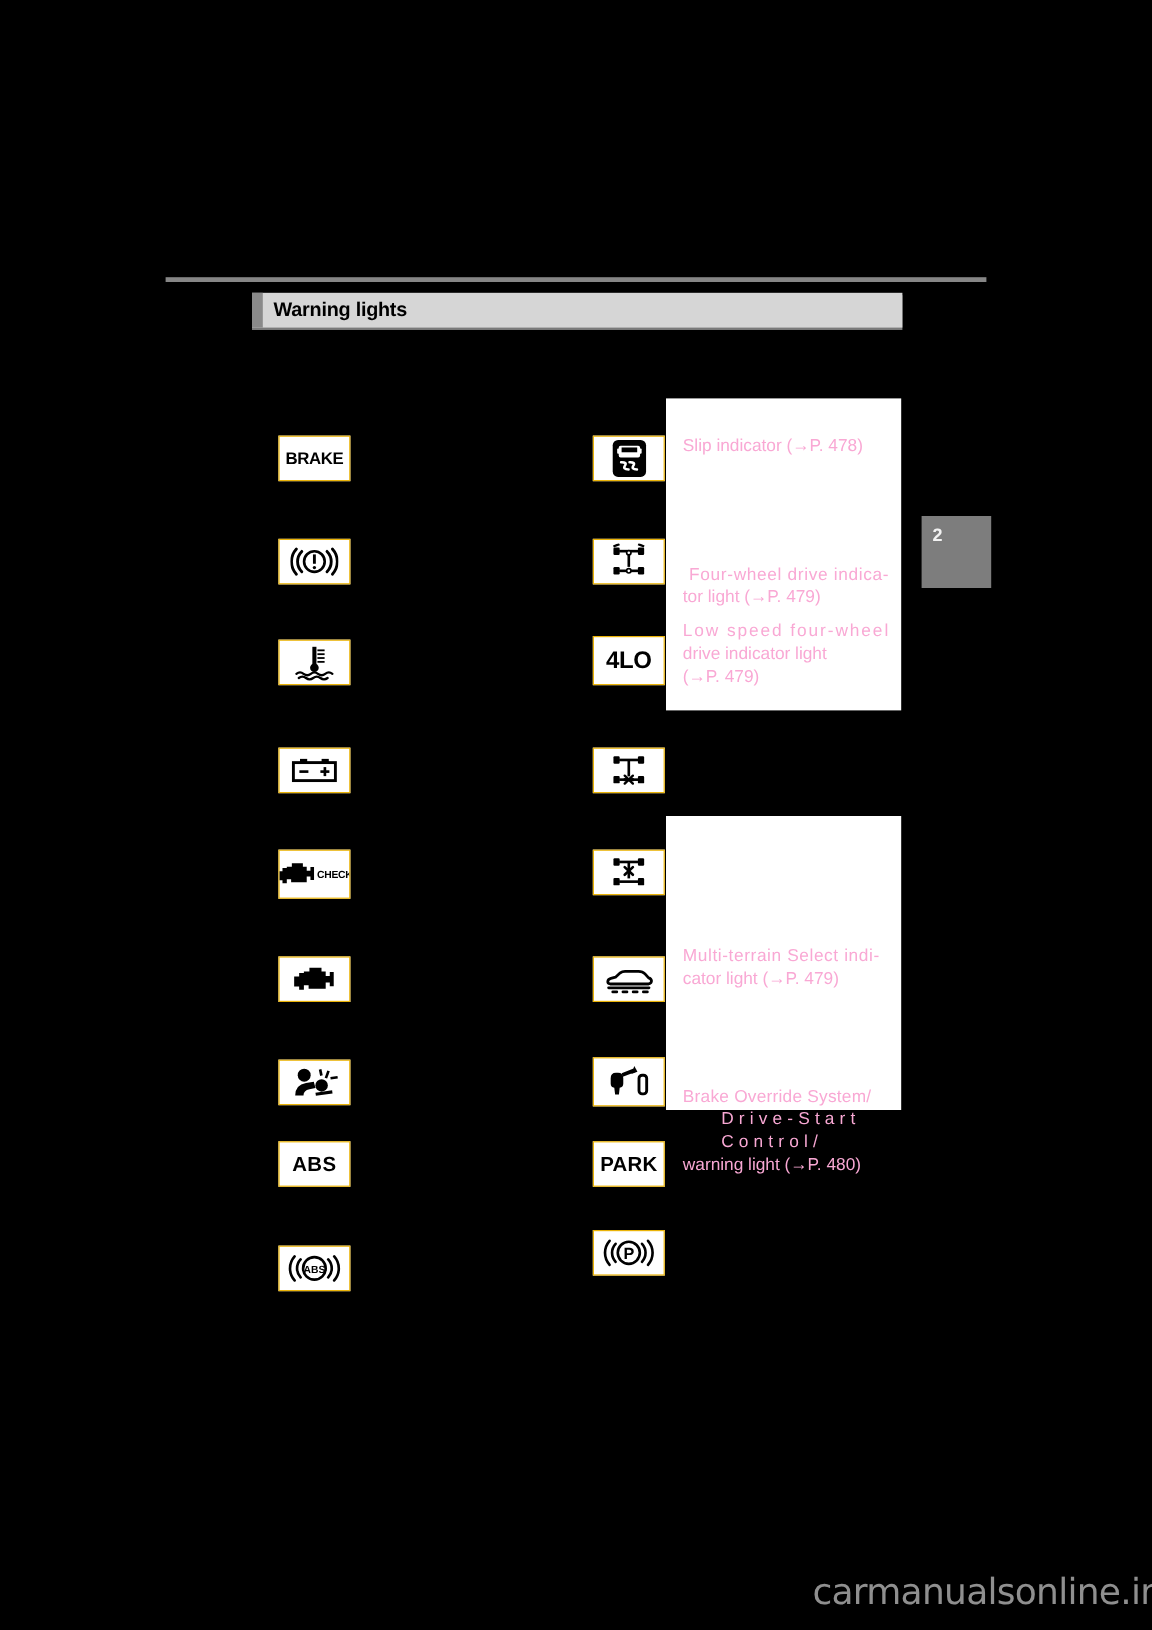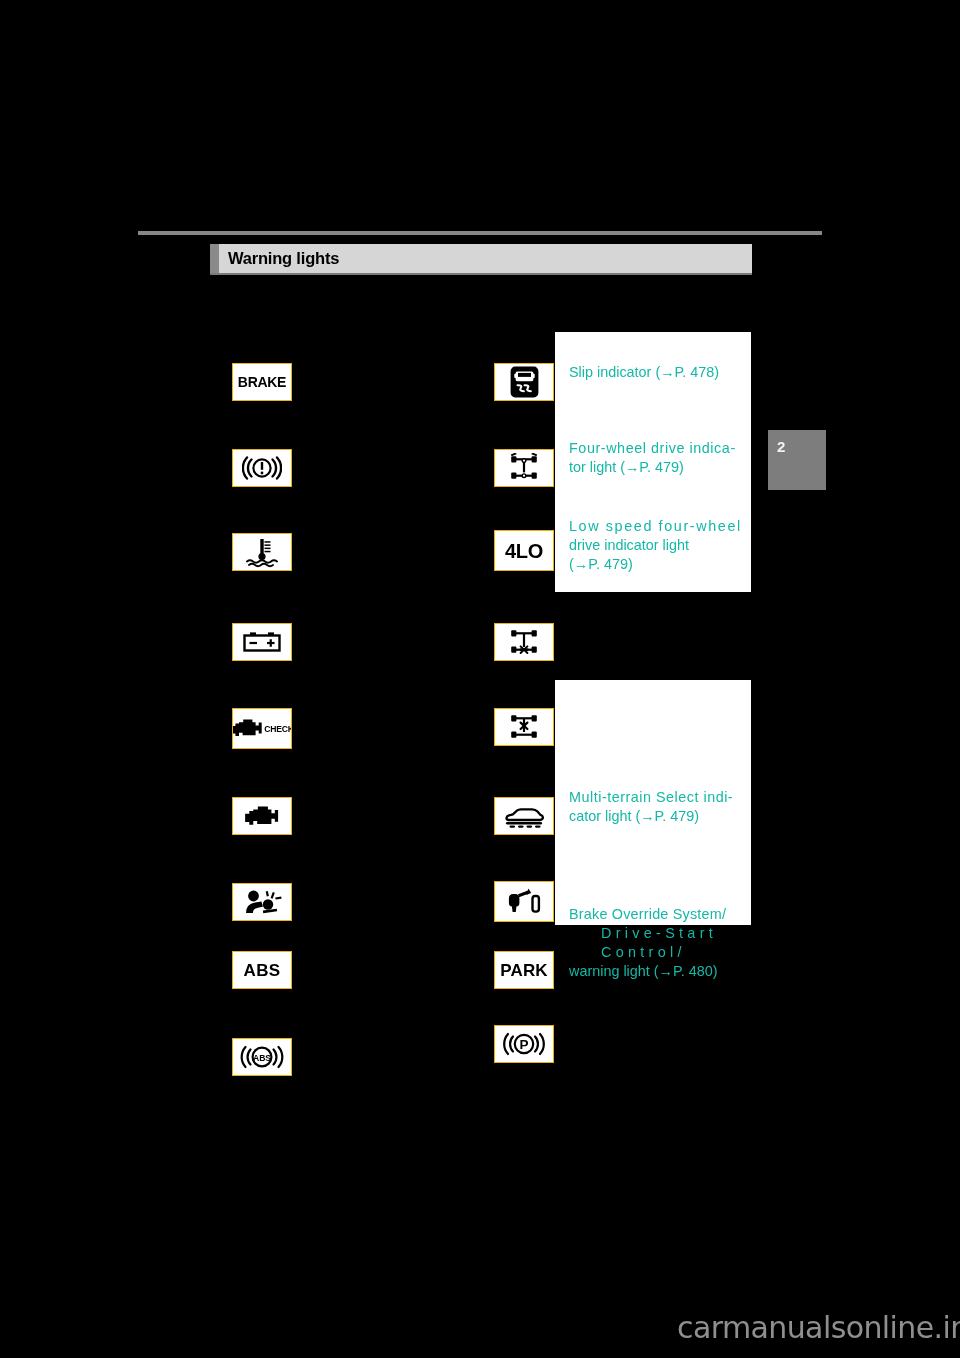--- a/index.html
+++ b/index.html
@@ -61,21 +61,21 @@
   .icon-box svg{display:block;}
 
   
   .desc-panel{
     position:absolute;
     background:#fff;
     box-sizing:border-box;
   }
   .desc-row{
     position:absolute;
-    color:#14b8a6;
+    color:#f9a8d4;
     font-size:14.4px;
     line-height:19px;
     text-align:justify;
     text-align-last:left;
     box-sizing:border-box;
   }
 
   
   .watermark{
     position:absolute;left:677px;top:1310px;
@@ -335,21 +335,21 @@
       <circle cx="23" cy="15" r="9.2" fill="none" stroke="#000" stroke-width="2.2"></circle>
       <text x="23" y="19.8" text-anchor="middle" font-family="Liberation Sans, sans-serif" font-size="13.5" font-weight="bold" fill="#000">P</text>
     </svg>
   </div>
 
   <div class="desc-row" style="left:569px;top:363px;width:172px;">
     <div>Slip indicator (→P. 478)</div>
   </div>
 
   <div class="desc-row" style="left:569px;top:439px;width:172px;">
-    <div style="display:flex;justify-content:flex-start;">
+    <div style="display:flex;justify-content:flex-end;margin-top:31px;">
       <span style="letter-spacing:0.55px;">Four-wheel drive indica-</span>
     </div>
     <div>tor light (→P. 479)</div>
   </div>
 
   <div class="desc-row" style="left:569px;top:517px;width:174px;">
     <div style="letter-spacing:1.6px;">Low speed four-wheel</div>
     <div>drive indicator light</div>
     <div>(→P. 479)</div>
   </div>

